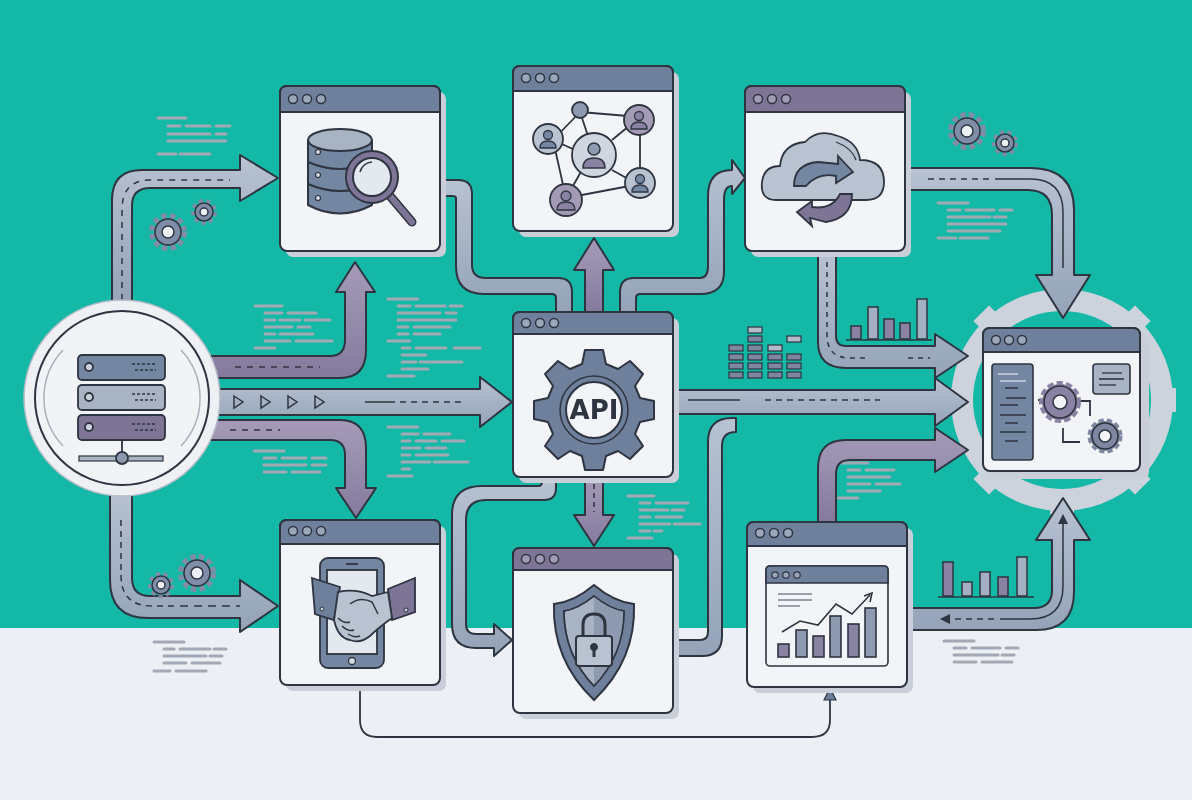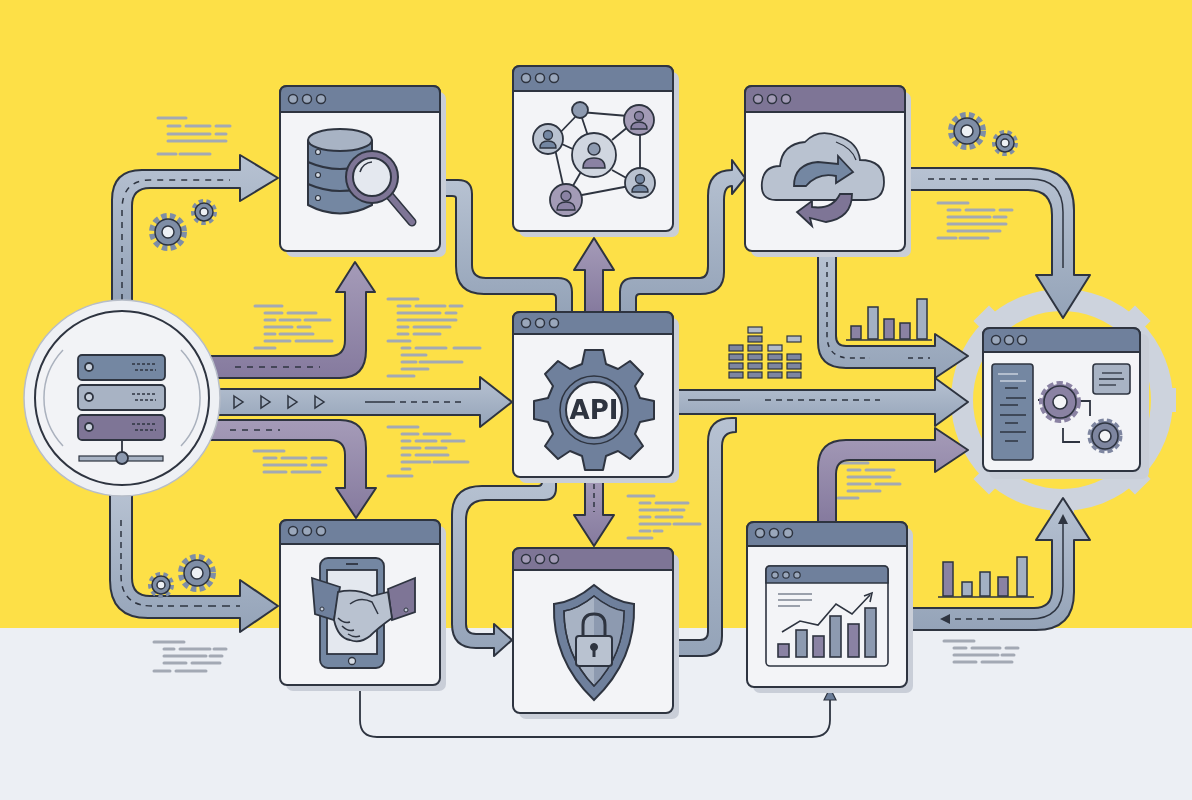--- a/index.html
+++ b/index.html
@@ -1,17 +1,17 @@
 <!DOCTYPE html>
 <html><head>
 <meta charset="utf-8">
 <style>
   html, body { margin:0; padding:0; background:#eceff4; }
   body { width:1192px; height:800px; overflow:hidden; font-family:"DejaVu Sans", sans-serif; }
-  #stage { position:relative; width:1192px; height:628px; background:#fde047; }
+  #stage { position:relative; width:1192px; height:628px; background:#14b8a6; }
   svg { position:absolute; left:0; top:0; }
   .api-label { font-family:"DejaVu Sans", sans-serif; font-weight:bold; font-size:26px; fill:#2e3440; }
 </style>
 </head>
 <body>
 
 <div id="stage">
 <svg width="1192" height="800" viewBox="0 0 1192 800" xmlns="http://www.w3.org/2000/svg">
   <defs>
     <linearGradient id="gSlate" x1="0" y1="0" x2="0" y2="1">

